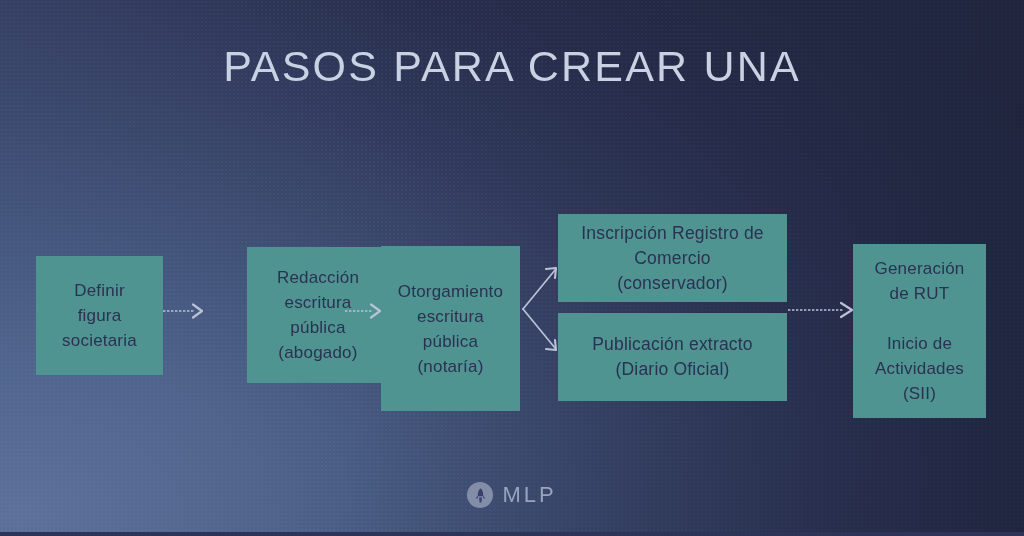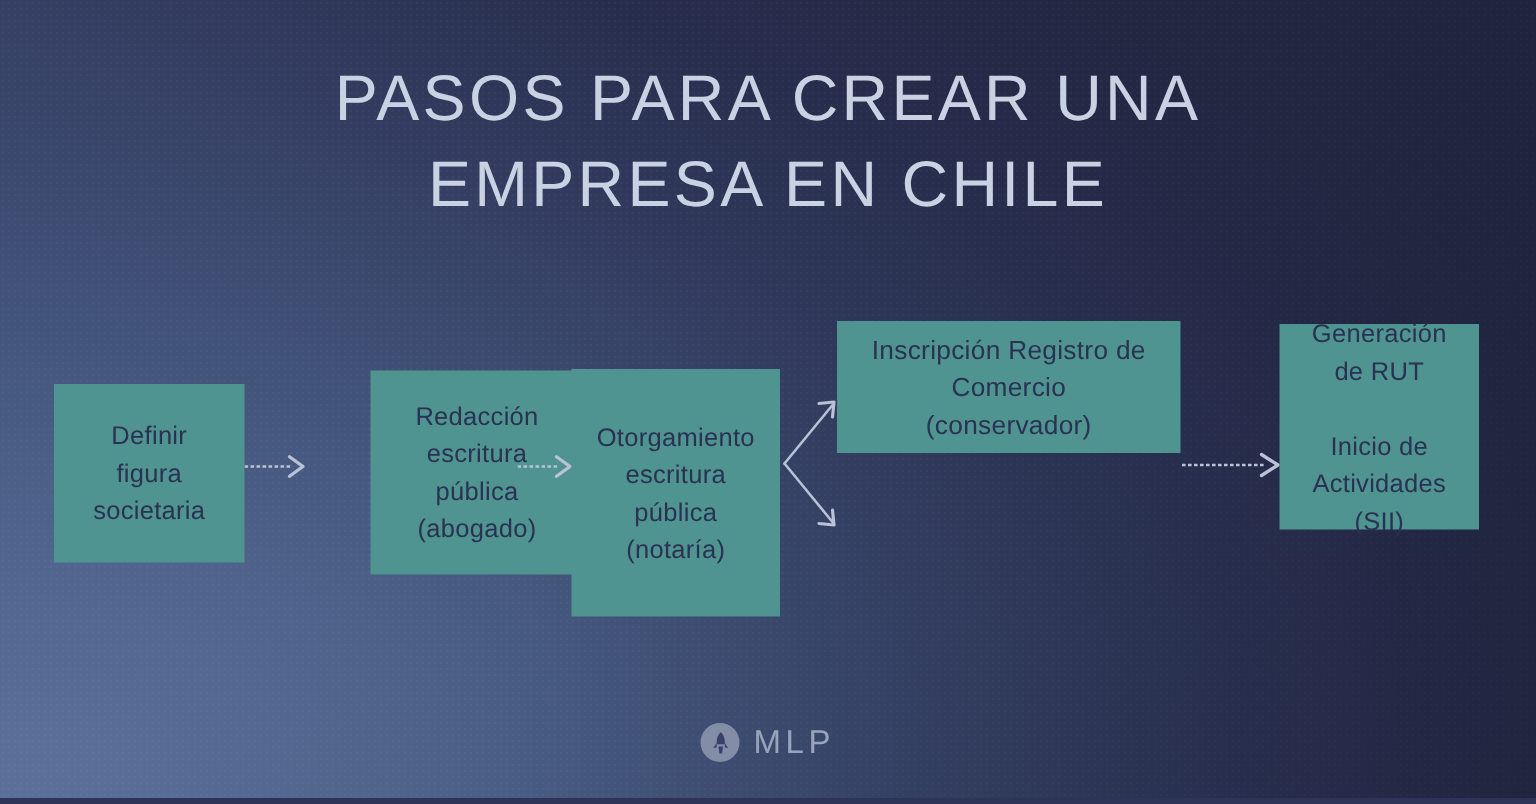--- a/index.html
+++ b/index.html
@@ -83,21 +83,21 @@
     letter-spacing: 0.2px;
     white-space: pre-line;
   }
   .step-text.wide { font-size: 17.5px; }
 
   #box-1 { left: 36px;  top: 256px; width: 127px; height: 119px; }
   #box-2 { left: 203px; top: 247px; width: 142px; height: 136px; margin-left: 44px; }
   #box-3 { left: 381px; top: 246px; width: 139px; height: 165px; }
   #box-4 { left: 558px; top: 214px; width: 229px; height: 88px;  }
   #box-5 { left: 558px; top: 313px; width: 229px; height: 88px;  }
-  #box-6 { left: 853px; top: 216px; width: 133px; height: 137px; }
+  #box-6 { left: 853px; top: 244px; width: 133px; height: 174px; }
 
   
   .arrow {
     position: absolute;
   }
   #arrow-1 { left: 163px; top: 300px; width: 42px; height: 22px; }
   #arrow-2 { left: 345px; top: 300px; width: 38px; height: 22px; }
   #arrow-branch { left: 521px; top: 258px; width: 42px; height: 102px; }
   #arrow-3 { left: 788px; top: 298px; width: 68px; height: 24px; }
 
@@ -133,21 +133,20 @@
 
 <div id="infographic">
 
   <div id="bg-gradient"></div>
   <div id="bg-dots"></div>
   <div id="bg-vignette"></div>
   <div id="bottom-edge"></div>
 
   <div id="title-block">
     <span class="title-line">PASOS PARA CREAR UNA</span>
-    <span class="title-line">EMPRESA EN CHILE</span>
   </div>
 
   <div class="step-box" id="box-1">
     <span class="step-text">Definir
 figura
 societaria</span>
   </div>
 
   <div class="arrow" id="arrow-1">
     <svg width="42" height="22" viewBox="0 0 42 22" aria-hidden="true">
@@ -185,20 +184,24 @@
       <polyline points="25,91 35,92 34,82" fill="none" stroke="#b9c2d6" stroke-width="2.1" stroke-linecap="round" stroke-linejoin="round"></polyline>
     </svg>
   </div>
 
   <div class="step-box" id="box-4">
     <span class="step-text wide">Inscripción Registro de
 Comercio
 (conservador)</span>
   </div>
 
+  <div class="step-box" id="box-5">
+    <span class="step-text wide">Publicación extracto
+(Diario Oficial)</span>
+  </div>
 
   <div class="arrow" id="arrow-3">
     <svg width="68" height="24" viewBox="0 0 68 24" aria-hidden="true">
       <line x1="0" y1="12" x2="55" y2="12" stroke="#b9c2d6" stroke-width="1.6" stroke-dasharray="2.4 1.6"></line>
       <polyline points="53,5 64,12 53,19" fill="none" stroke="#b9c2d6" stroke-width="2.2" stroke-linecap="round" stroke-linejoin="round"></polyline>
     </svg>
   </div>
 
   <div class="step-box" id="box-6">
     <span class="step-text">Generación

